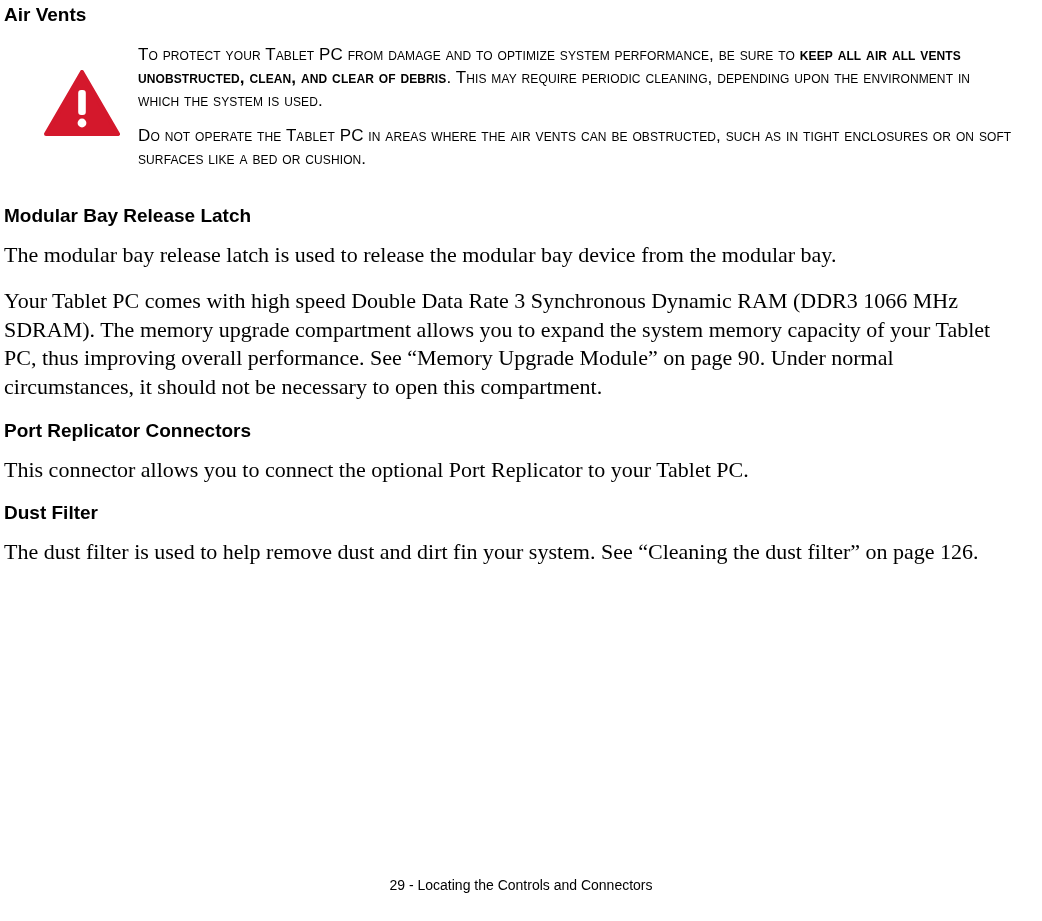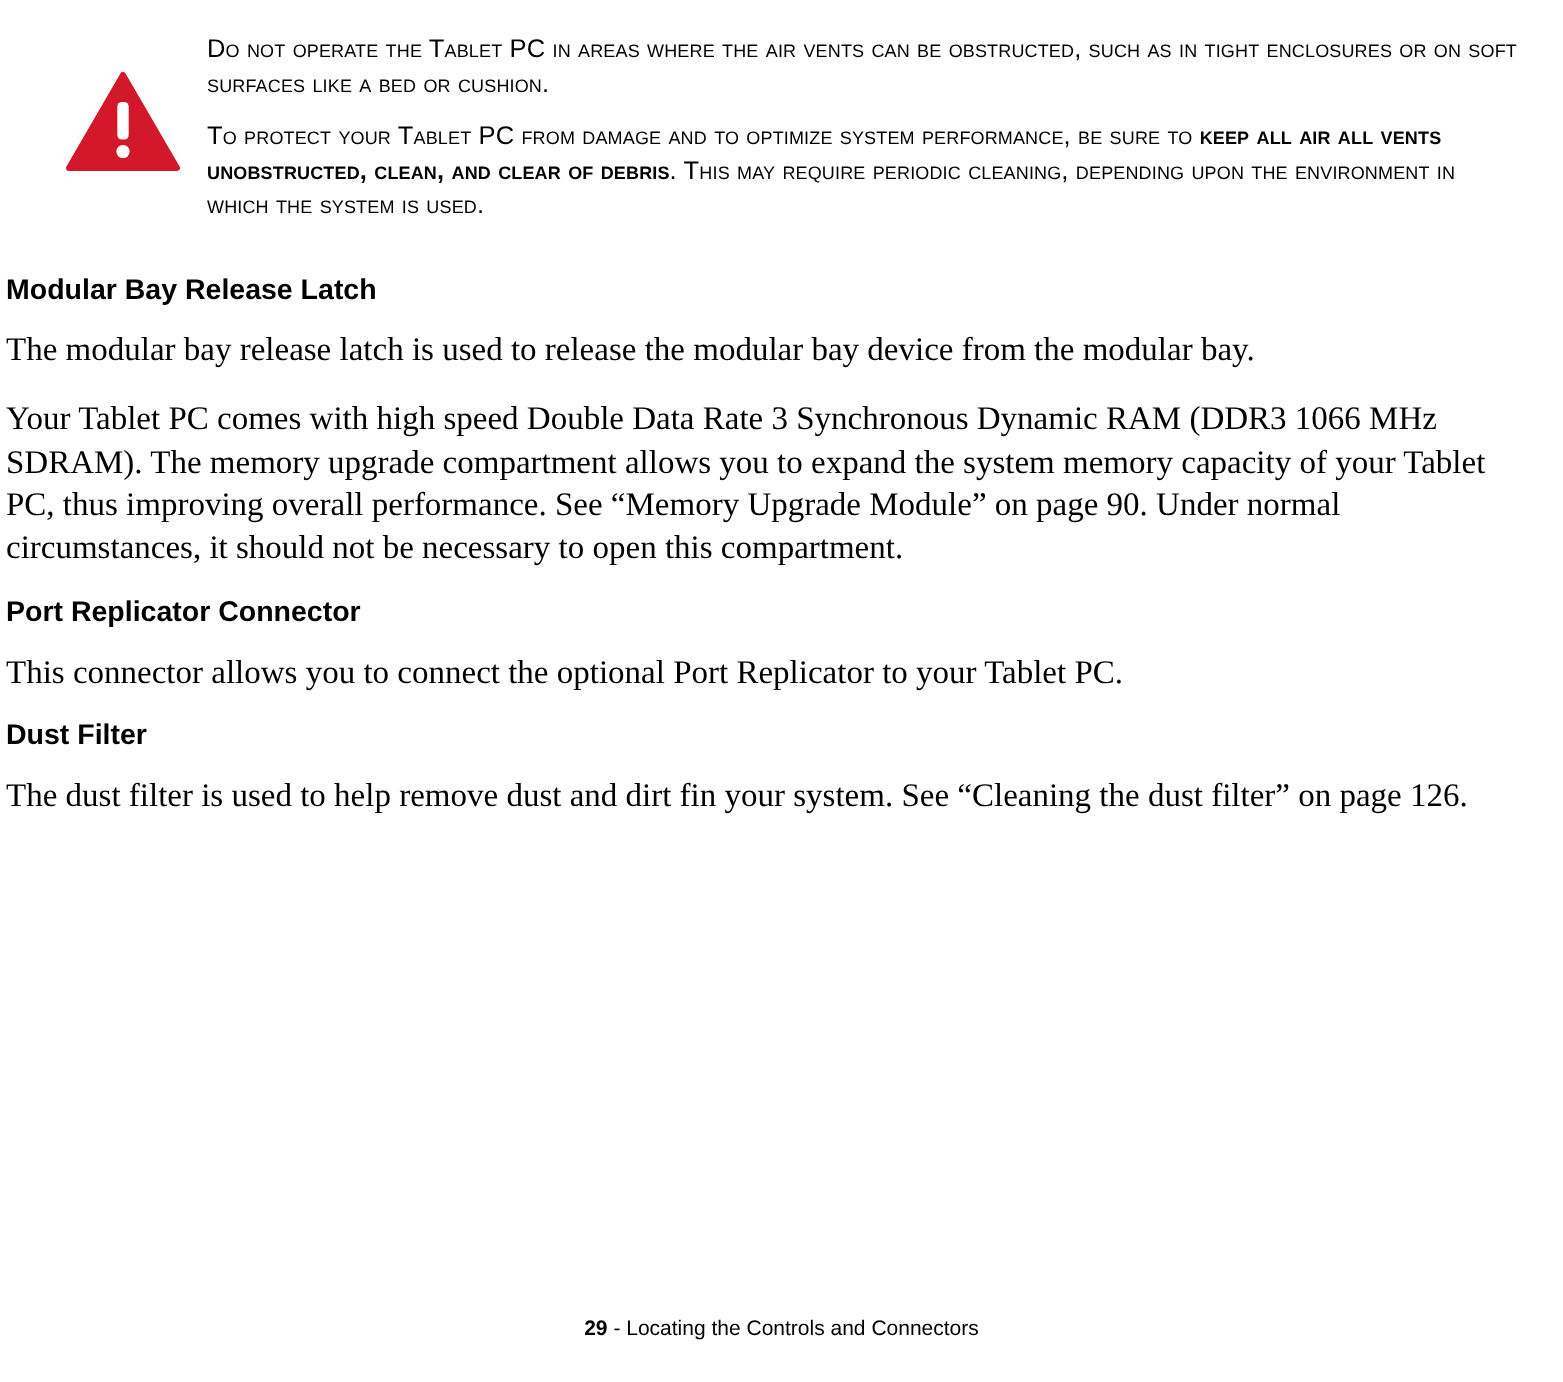--- a/index.html
+++ b/index.html
@@ -67,51 +67,52 @@
     .footer {
       position: absolute;
       bottom: 28px;
       left: 0;
       width: 100%;
       text-align: center;
       font-family: Arial, Helvetica, sans-serif;
       font-size: 14px;
     }
     .footer .page-num {
-      font-weight: bold;
+      font-weight: normal;
     }
   </style>
 </head>
 <body>
 
 <div class="page">
 
+  <div class="heading first">Air Vents</div>
 
   <div class="warning-block">
     <div class="warning-icon-wrap">
       <svg width="76" height="68" viewBox="0 0 76 68">
         <path d="M38 2 L74 64 L2 64 Z" fill="#d4182c" stroke="#d4182c" stroke-linejoin="round" stroke-width="4"></path>
         <rect x="34.2" y="20" width="7.6" height="25" rx="3" fill="#ffffff"></rect>
         <circle cx="38" cy="53" r="4.4" fill="#ffffff"></circle>
       </svg>
     </div>
     <div class="warning-text">
-      <p>Do not operate the Tablet PC in areas where the air vents can be obstructed, such as in tight enclosures or on soft surfaces like a bed or cushion.</p>
       <p>
         <span>To protect your Tablet PC from damage and to optimize system performance, be sure to </span><span class="bold">keep all air all vents unobstructed, clean, and clear of debris</span><span>. This may require periodic cleaning, depending upon the environment in which the system is used.</span>
       </p>
+      <p>Do not operate the Tablet PC in areas where the air vents can be obstructed, such as in tight enclosures or on soft surfaces like a bed or cushion.</p>
     </div>
   </div>
 
   <div class="heading">Modular Bay Release Latch</div>
   <div class="body-text">The modular bay release latch is used to release the modular bay device from the modular bay.</div>
 
   <div class="body-text">Your Tablet PC comes with high speed Double Data Rate 3 Synchronous Dynamic RAM (DDR3 1066 MHz SDRAM). The memory upgrade compartment allows you to expand the system memory capacity of your Tablet PC, thus improving overall performance. See “Memory Upgrade Module” on page&nbsp;90. Under normal circumstances, it should not be necessary to open this compartment.</div>
 
-  <div class="heading">Port Replicator Connector</div>
+  <div class="heading">Port Replicator Connectors</div>
   <div class="body-text">This connector allows you to connect the optional Port Replicator to your Tablet PC.</div>
 
   <div class="heading">Dust Filter</div>
   <div class="body-text">The dust filter is used to help remove dust and dirt fin your system. See “Cleaning the dust filter” on page&nbsp;126.</div>
 
 </div>
 
 <div class="footer">
   <span class="page-num">29</span><span> - </span><span>Locating the Controls and Connectors</span>
 </div>

